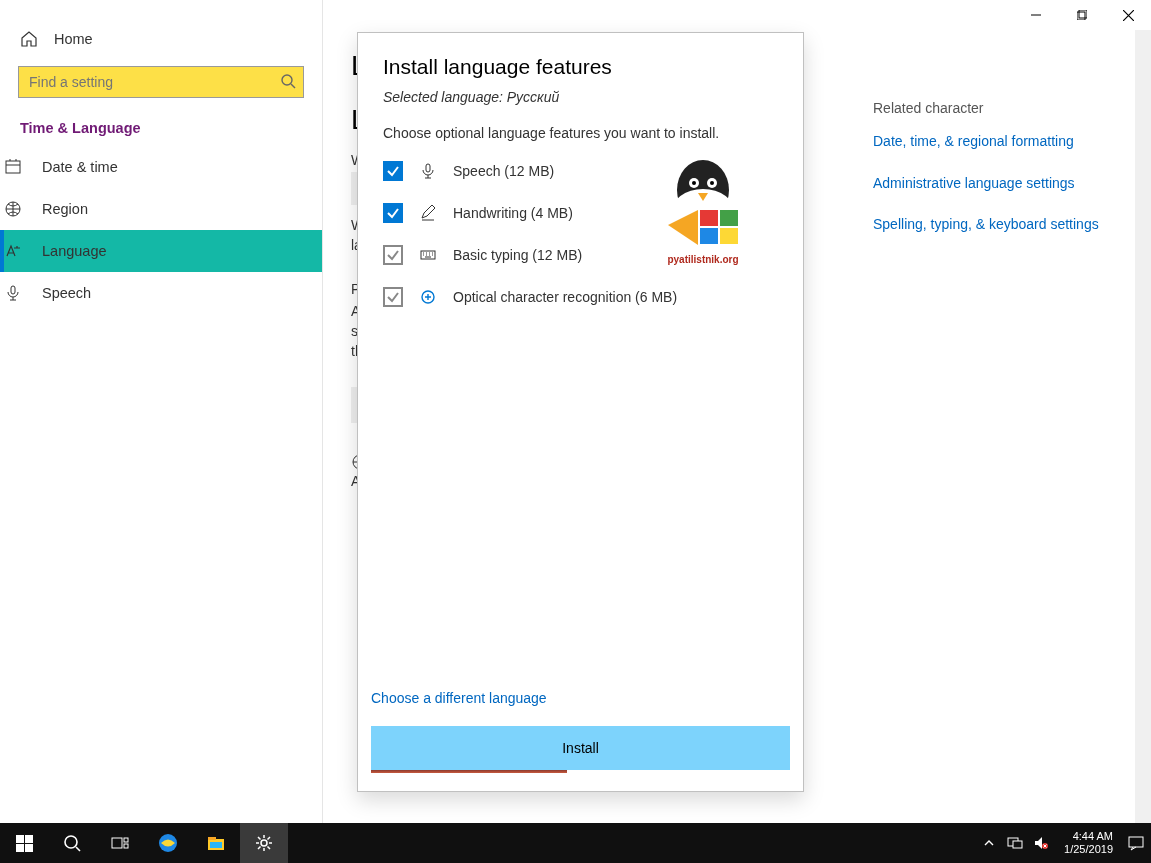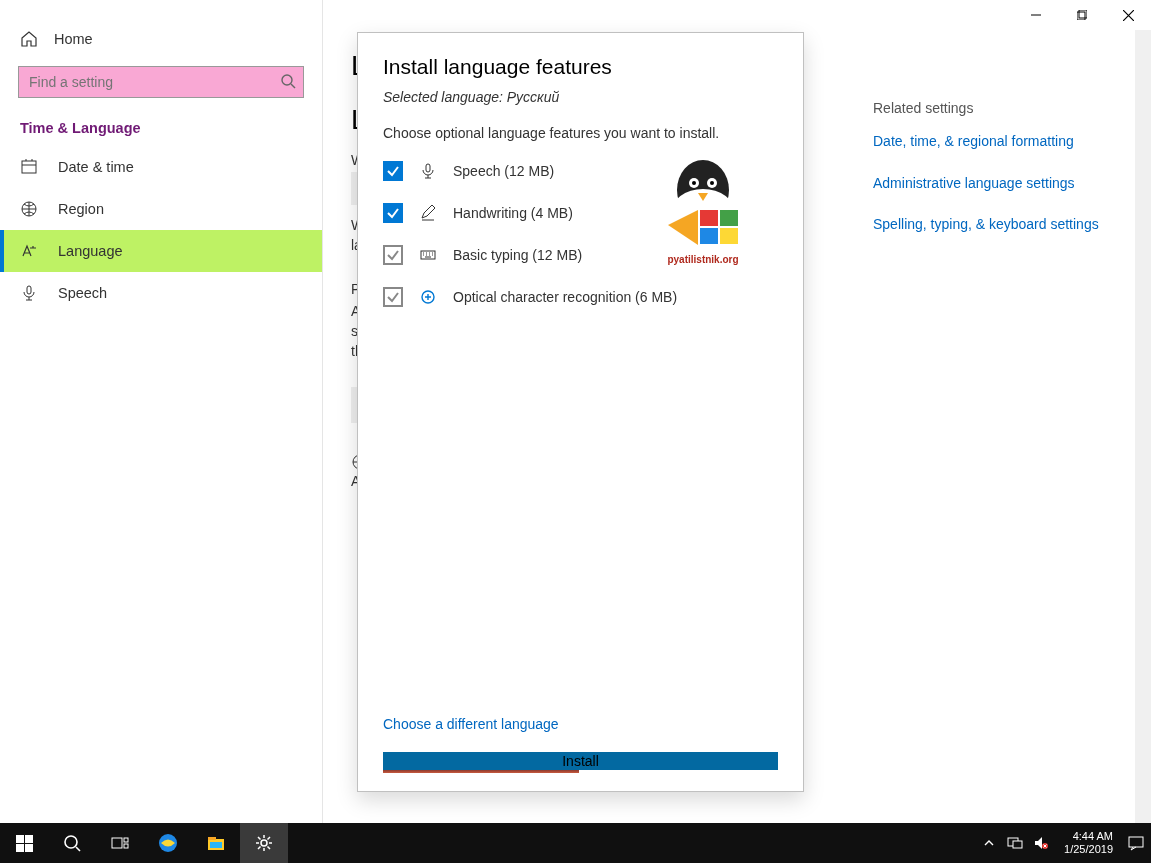--- a/index.html
+++ b/index.html
@@ -5,26 +5,26 @@
 * { margin:0; padding:0; box-sizing:border-box; font-family:"Segoe UI",Arial,sans-serif; }
 html,body { width:1151px; height:863px; background:#fff; overflow:hidden; }
 .window { position:relative; width:100%; height:823px; display:flex; }
 .sidebar { width:323px; height:100%; background:#fff; padding-top:5px; border-right:1px solid #e5e5e5;}
 .title-row { display:flex; align-items:center; padding:5px 8px 10px; }
 .back-btn { width:28px; height:28px; display:flex; align-items:center; justify-content:center; cursor:pointer; margin-right:22px;}
 .app-title { font-size:12px; color:#333; }
 .sidebar-pad { padding:0 18px; }
 .home-item { display:flex; align-items:center; gap:16px; padding:10px 2px; font-size:14.5px; color:#333; margin-top:15px; cursor:pointer;}
 .search-box { position:relative; margin-top:8px; }
-.search-box input { width:100%; height:32px; border:1px solid #999; padding:0 34px 0 10px; font-size:14px; color:#555; background:#f9a8d4;}
+.search-box input { width:100%; height:32px; border:1px solid #999; padding:0 34px 0 10px; font-size:14px; color:#555; background:#fde047;}
 .search-box .s-icon { position:absolute; right:8px; top:7px; color:#666; }
 .section-title { font-weight:600; font-size:14.5px; color:#701a75; margin-top:22px; margin-bottom:8px; padding:0 2px;}
 .nav-list { margin-top:10px; }
-.nav-item { display:flex; align-items:center; gap:20px; padding:12px 20px; font-size:14.5px; color:#333; cursor:pointer; position:relative;}
-.nav-item.active { background:#bef264; }
+.nav-item { display:flex; align-items:center; gap:20px; padding:12px 4px; font-size:14.5px; color:#333; cursor:pointer; position:relative;}
+.nav-item.active { background:#14b8a6; }
 .nav-item.active::before { content:""; position:absolute; left:0; top:0; bottom:0; width:4px; background:#0078d4; }
 .icon { width:18px; height:18px; display:flex; align-items:center; justify-content:center; color:#333;}
 .main-area { flex:1; position:relative; padding:50px 28px; }
 .truncated-col { font-size:14px; color:#333; }
 .truncated-col div { margin:4px 0; }
 .partial-title1 { font-size:28px; font-weight:300; color:#000; }
 .partial-title2 { font-size:28px; font-weight:300; color:#000; margin-top:22px;}
 .small-text { color:#333; font-size:14px; }
 .gray-block { background:#eee; height:33px; width:14px; margin-top:10px;}
 .related { position:absolute; right:42px; top:100px; width:236px; }
@@ -36,24 +36,24 @@
 .dialog-body { flex:1; padding:22px 25px 0; }
 .dlg-title { font-size:21px; color:#000; margin-bottom:10px; }
 .dlg-sub { font-size:14px; color:#333; margin-bottom:20px;font-style:italic; }
 .dlg-instr { font-size:14px; color:#333; margin-bottom:20px; }
 .opt-row { display:flex; align-items:center; gap:16px; margin-bottom:22px; font-size:14px; color:#333;}
 .cb { width:20px; height:20px; border:2px solid #0078d4; display:flex; align-items:center; justify-content:center; cursor:pointer; flex-shrink:0;}
 .cb.checked { background:#0078d4; color:#fff; }
 .cb.dis { border-color:#888; color:#888; cursor:default;}
 .opt-icon { width:18px; height:18px; display:flex; align-items:center; justify-content:center; color:#333; flex-shrink:0;}
 .watermark { position:absolute; left:648px; top:155px; width:110px; height:118px; pointer-events:none;}
-.dlg-footer { padding:0 25px 18px; }
+.dlg-footer { padding:0 13px 18px; }
 .diff-lang { color:#0067c0; font-size:14px; cursor:pointer; display:block; margin-bottom:20px;}
 .btn-row { display:flex; gap:8px; }
-.dlg-btn { flex:1; height:18px; background:#0369a1; border:none; font-size:14px; color:#000; cursor:pointer;}
+.dlg-btn { flex:1; height:44px; background:#7dd3fc; border:none; font-size:14px; color:#000; cursor:pointer;}
 .underline-mark { height:3px; background:linear-gradient(#8b3a2e,#c85a3e); margin-top:0px; width:196px;}
 .taskbar { position:absolute; left:0; bottom:0; width:100%; height:40px; background:#101010; display:flex; align-items:center; justify-content:space-between; color:#fff;}
 .tb-left { display:flex; align-items:center; height:100%;}
 .tb-item { width:48px; height:40px; display:flex; align-items:center; justify-content:center; cursor:pointer;}
 .tb-item.active { background:#3a3a3a; }
 .tb-right { display:flex; align-items:center; height:100%; gap:4px; padding-right:4px;}
 .tray-icn { width:22px; height:40px; display:flex; align-items:center; justify-content:center; font-size:14px;}
 .clock { font-size:11px; line-height:1.2; text-align:right; padding:0 8px;}
 svg { display:block; }
 .scrollbar-stub { position:absolute; right:0; top:30px; bottom:0; width:16px; background:#f0f0f0;}
@@ -138,21 +138,21 @@
       <div class="gray-block" style="height:36px;margin-top:28px;"></div>
       <div style="margin-top:30px;">
         <svg width="18" height="18" viewBox="0 0 18 18">
             <circle cx="9" cy="9" r="7" stroke="#333" fill="none"></circle>
             <path d="M2 9 H16 M9 2 V16" stroke="#333" fill="none"></path>
           </svg>
         <div class="small-text" style="margin-top:2px;">A</div>
       </div>
     </div>
     <div class="related">
-      <div class="hdr">Related settings</div>
+      <div class="hdr">Related character</div>
       <a>Date, time, &amp; regional formatting</a>
       <a>Administrative language settings</a>
       <a>Spelling, typing, &amp; keyboard settings</a>
     </div>
     <div class="scrollbar-stub"></div>
   </div>
 
   <div class="win-ctrls">
     <div class="win-btn">
         <svg width="10" height="10" viewBox="0 0 10 10">

